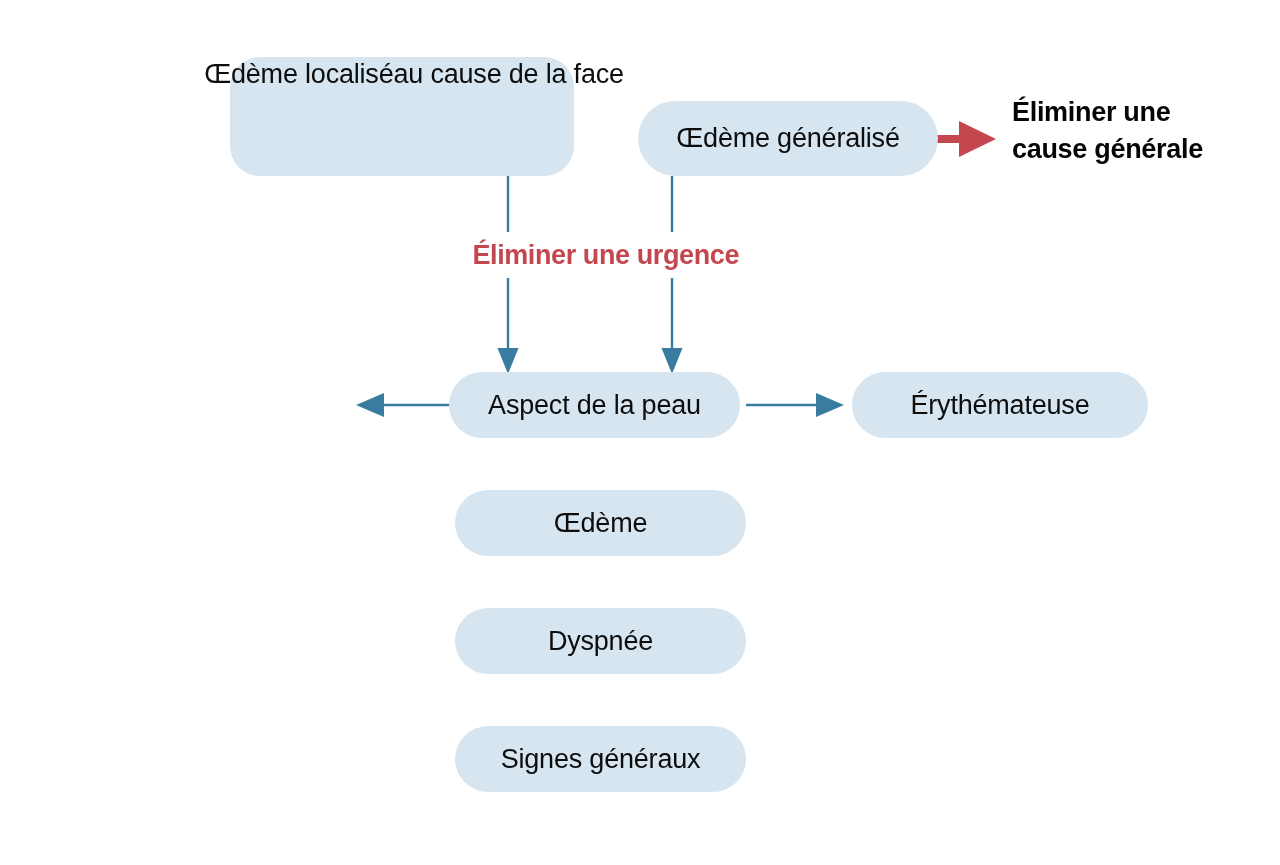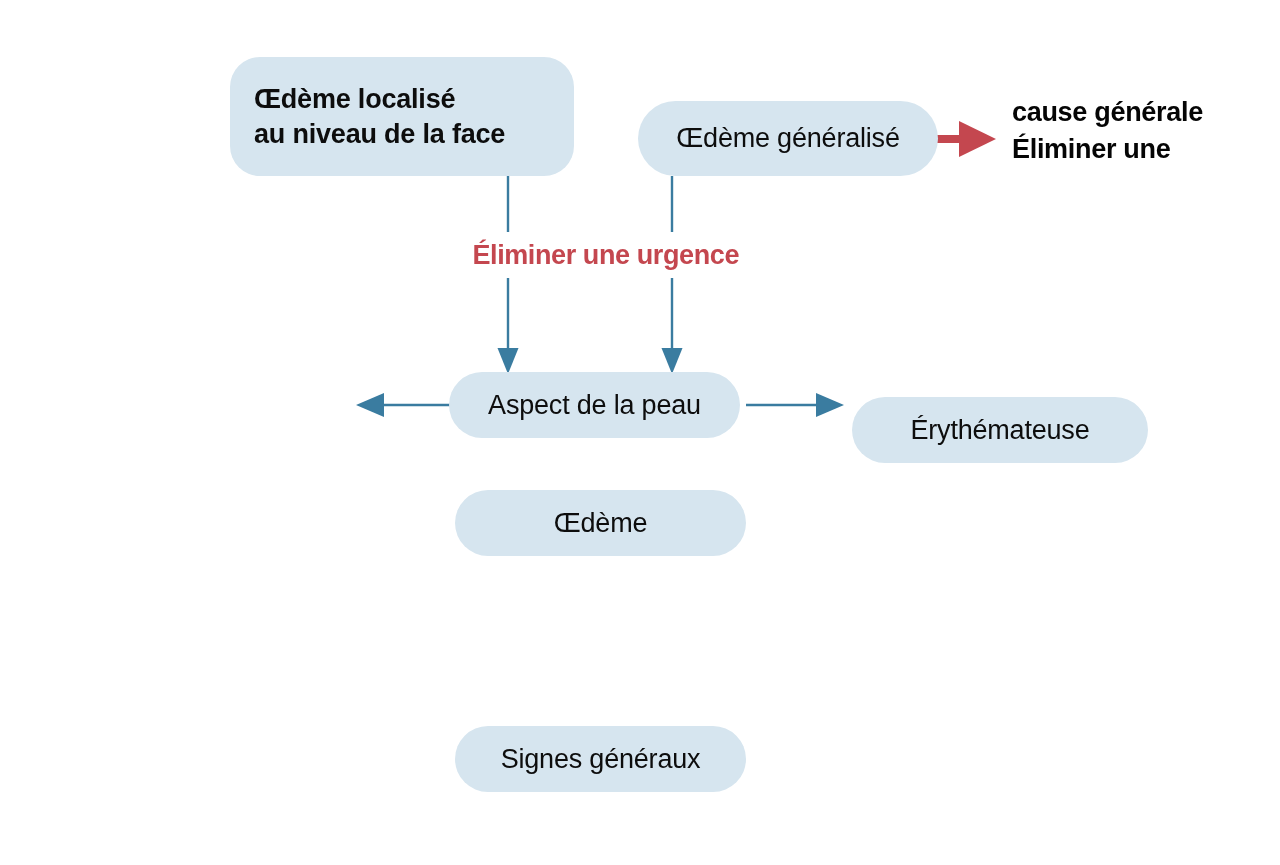--- a/index.html
+++ b/index.html
@@ -36,25 +36,23 @@
     text-align: center;
     color: #0d0d0d;
     font-family: "Liberation Sans", sans-serif;
     font-size: 27px;
     line-height: 1.28;
     letter-spacing: -0.2px;
     box-sizing: border-box;
     padding: 0 16px;
   }
   .node-multiline {
-    flex-direction: column;
     align-items: flex-start;
     text-align: left;
     padding: 0 0 0 24px;
-    font-weight: bold;
   }
   .node-multiline .line {
     display: block;
     white-space: nowrap;
   }
   .pill { border-radius: 999px; }
   .rounded-lg { border-radius: 30px; }
 
   .free-label {
     position: absolute;
@@ -111,47 +109,50 @@
     </g>
 
     <g>
       <line x1="916" y1="139" x2="963" y2="139" stroke="#c4474f" stroke-width="8"></line>
       <polygon points="996,139 959,121 959,157" fill="#c4474f"></polygon>
     </g>
   </svg>
 
   <div class="node node-multiline rounded-lg" style="left:230px; top:57px; width:344px; height:119px;">
     <span class="line">Œdème localisé</span>
-    <span class="line">au niveau de la face</span>
+    <span class="line">au cause de la face</span>
   </div>
 
   <div class="node pill" style="left:638px; top:101px; width:300px; height:75px;">
     <span>Œdème généralisé</span>
   </div>
 
   <div class="free-label label-cause" style="left:1012px; top:94px; width:240px;">
+    <span class="line">Éliminer une</span>
     <span class="line">cause générale</span>
-    <span class="line">Éliminer une</span>
   </div>
 
   <div class="free-label label-urgence" style="left:455px; top:238px; width:290px;">
     <span>Éliminer une urgence</span>
   </div>
 
 
   <div class="node pill" style="left:449px; top:372px; width:291px; height:66px;">
     <span>Aspect de la peau</span>
   </div>
 
-  <div class="node pill" style="left:852px; top:372px; width:296px; height:66px;margin-top:25px;">
+  <div class="node pill" style="left:852px; top:372px; width:296px; height:66px;">
     <span>Érythémateuse</span>
   </div>
 
   <div class="node pill" style="left:455px; top:490px; width:291px; height:66px;">
     <span>Œdème</span>
   </div>
 
+  <div class="node pill" style="left:455px; top:608px; width:291px; height:66px;">
+    <span>Dyspnée</span>
+  </div>
 
   <div class="node pill" style="left:455px; top:726px; width:291px; height:66px;text-align:right;">
     <span>Signes généraux</span>
   </div>
 
 </div>
 
 </body></html>

